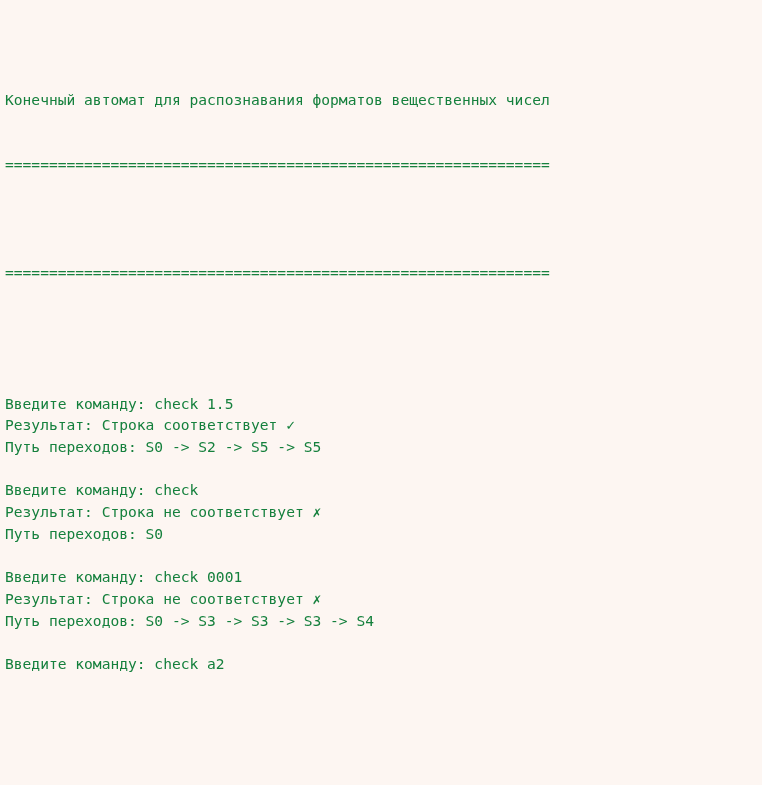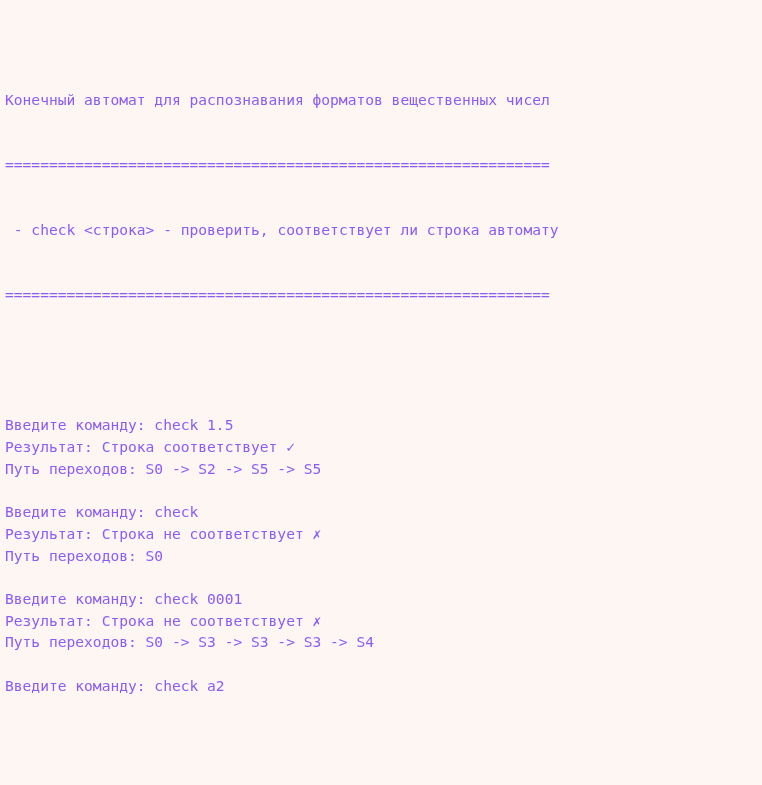--- a/index.html
+++ b/index.html
@@ -13,35 +13,35 @@
     overflow: hidden;
   }
   .console {
     box-sizing: border-box;
     width: 762px;
     height: 785px;
     padding: 2px 5px 0 5px;
     font-family: "DejaVu Sans Mono", monospace;
     font-size: 14.6px;
     line-height: 21.7px;
-    color: #8b5cf6;
+    color: #15803d;
     white-space: pre-wrap;
     overflow-wrap: break-word;
   }
   .line {
     min-height: 21.7px;
   }
   .block {
     margin-bottom: 21.7px; 
   }
 </style>
 </head>
 <body>
 
 <div class="console">
   <div class="block">
     <div class="line">Конечный автомат для распознавания форматов вещественных чисел</div>
     <div class="line">==============================================================</div>
-    <div><div class="line"> - check &lt;строка&gt; - проверить, соответствует ли строка автомату</div></div>
+    <div></div>
     <div class="line">==============================================================</div>
   </div>
   <div><div class="block"><div class="line">Введите команду: check 1.5</div><div class="line">Результат: Строка соответствует ✓</div><div class="line">Путь переходов: S0 -&gt; S2 -&gt; S5 -&gt; S5</div></div><div class="block"><div class="line">Введите команду: check</div><div class="line">Результат: Строка не соответствует ✗</div><div class="line">Путь переходов: S0</div></div><div class="block"><div class="line">Введите команду: check 0001</div><div class="line">Результат: Строка не соответствует ✗</div><div class="line">Путь переходов: S0 -&gt; S3 -&gt; S3 -&gt; S3 -&gt; S4</div></div><div class="block"><div class="line">Введите команду: check a2</div></div></div>
 </div>
 
 </body></html>

